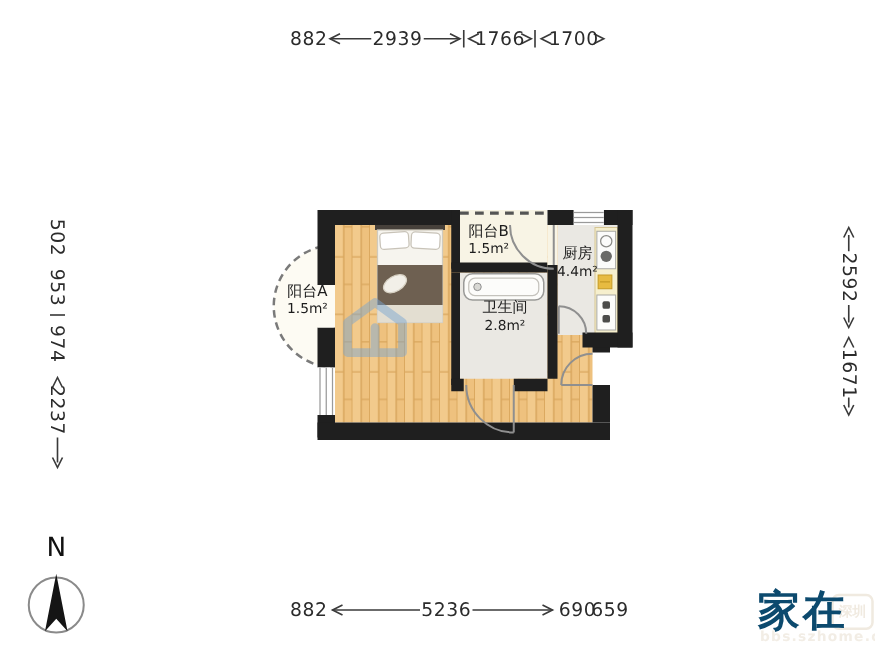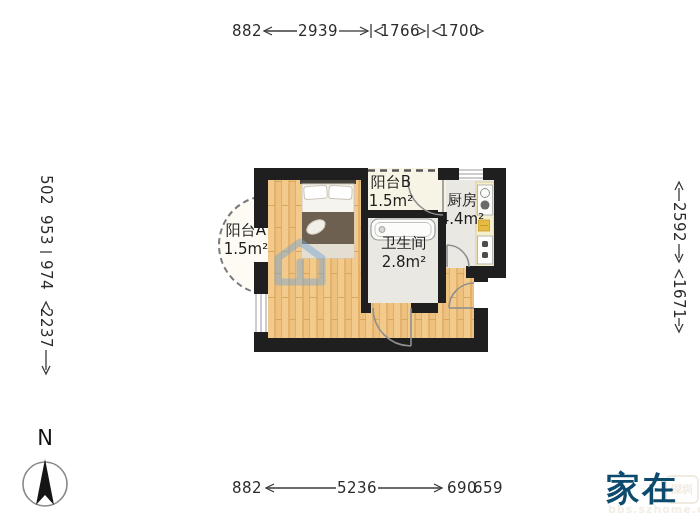--- a/index.html
+++ b/index.html
@@ -8,22 +8,22 @@
   .plan-svg{position:absolute;left:0;top:0;width:700px;height:524px;}
 
   
   .dim{position:absolute;transform:translate(-50%,-50%);font-size:15px;color:#2b2b2b;
        white-space:nowrap;letter-spacing:0.5px;}
   .dimv{position:absolute;transform:translate(-50%,-50%) rotate(90deg);font-size:15px;color:#2b2b2b;
         white-space:nowrap;letter-spacing:0.5px;}
 
   
   .room-label{position:absolute;transform:translate(-50%,-50%);text-align:center;color:#1d1d1d;line-height:1.25;}
-  .room-label .rname{display:block;font-size:15px;}
-  .room-label .rarea{display:block;font-size:15px;}
+  .room-label .rname{display:block;font-size:12px;}
+  .room-label .rarea{display:block;font-size:11px;}
   .room-label.big .rname{font-size:13px;}
   .room-label.big .rarea{font-size:14.5px;}
 
   
   .north-label{position:absolute;transform:translate(-50%,-50%);font-size:21px;color:#111;}
 
   
   .wm-center{position:absolute;left:314px;top:246px;font-size:35px;font-weight:bold;
              letter-spacing:7px;color:rgba(122,166,210,0.48);white-space:nowrap;}
   .wm-corner{position:absolute;color:#efe9df;font-weight:bold;}

